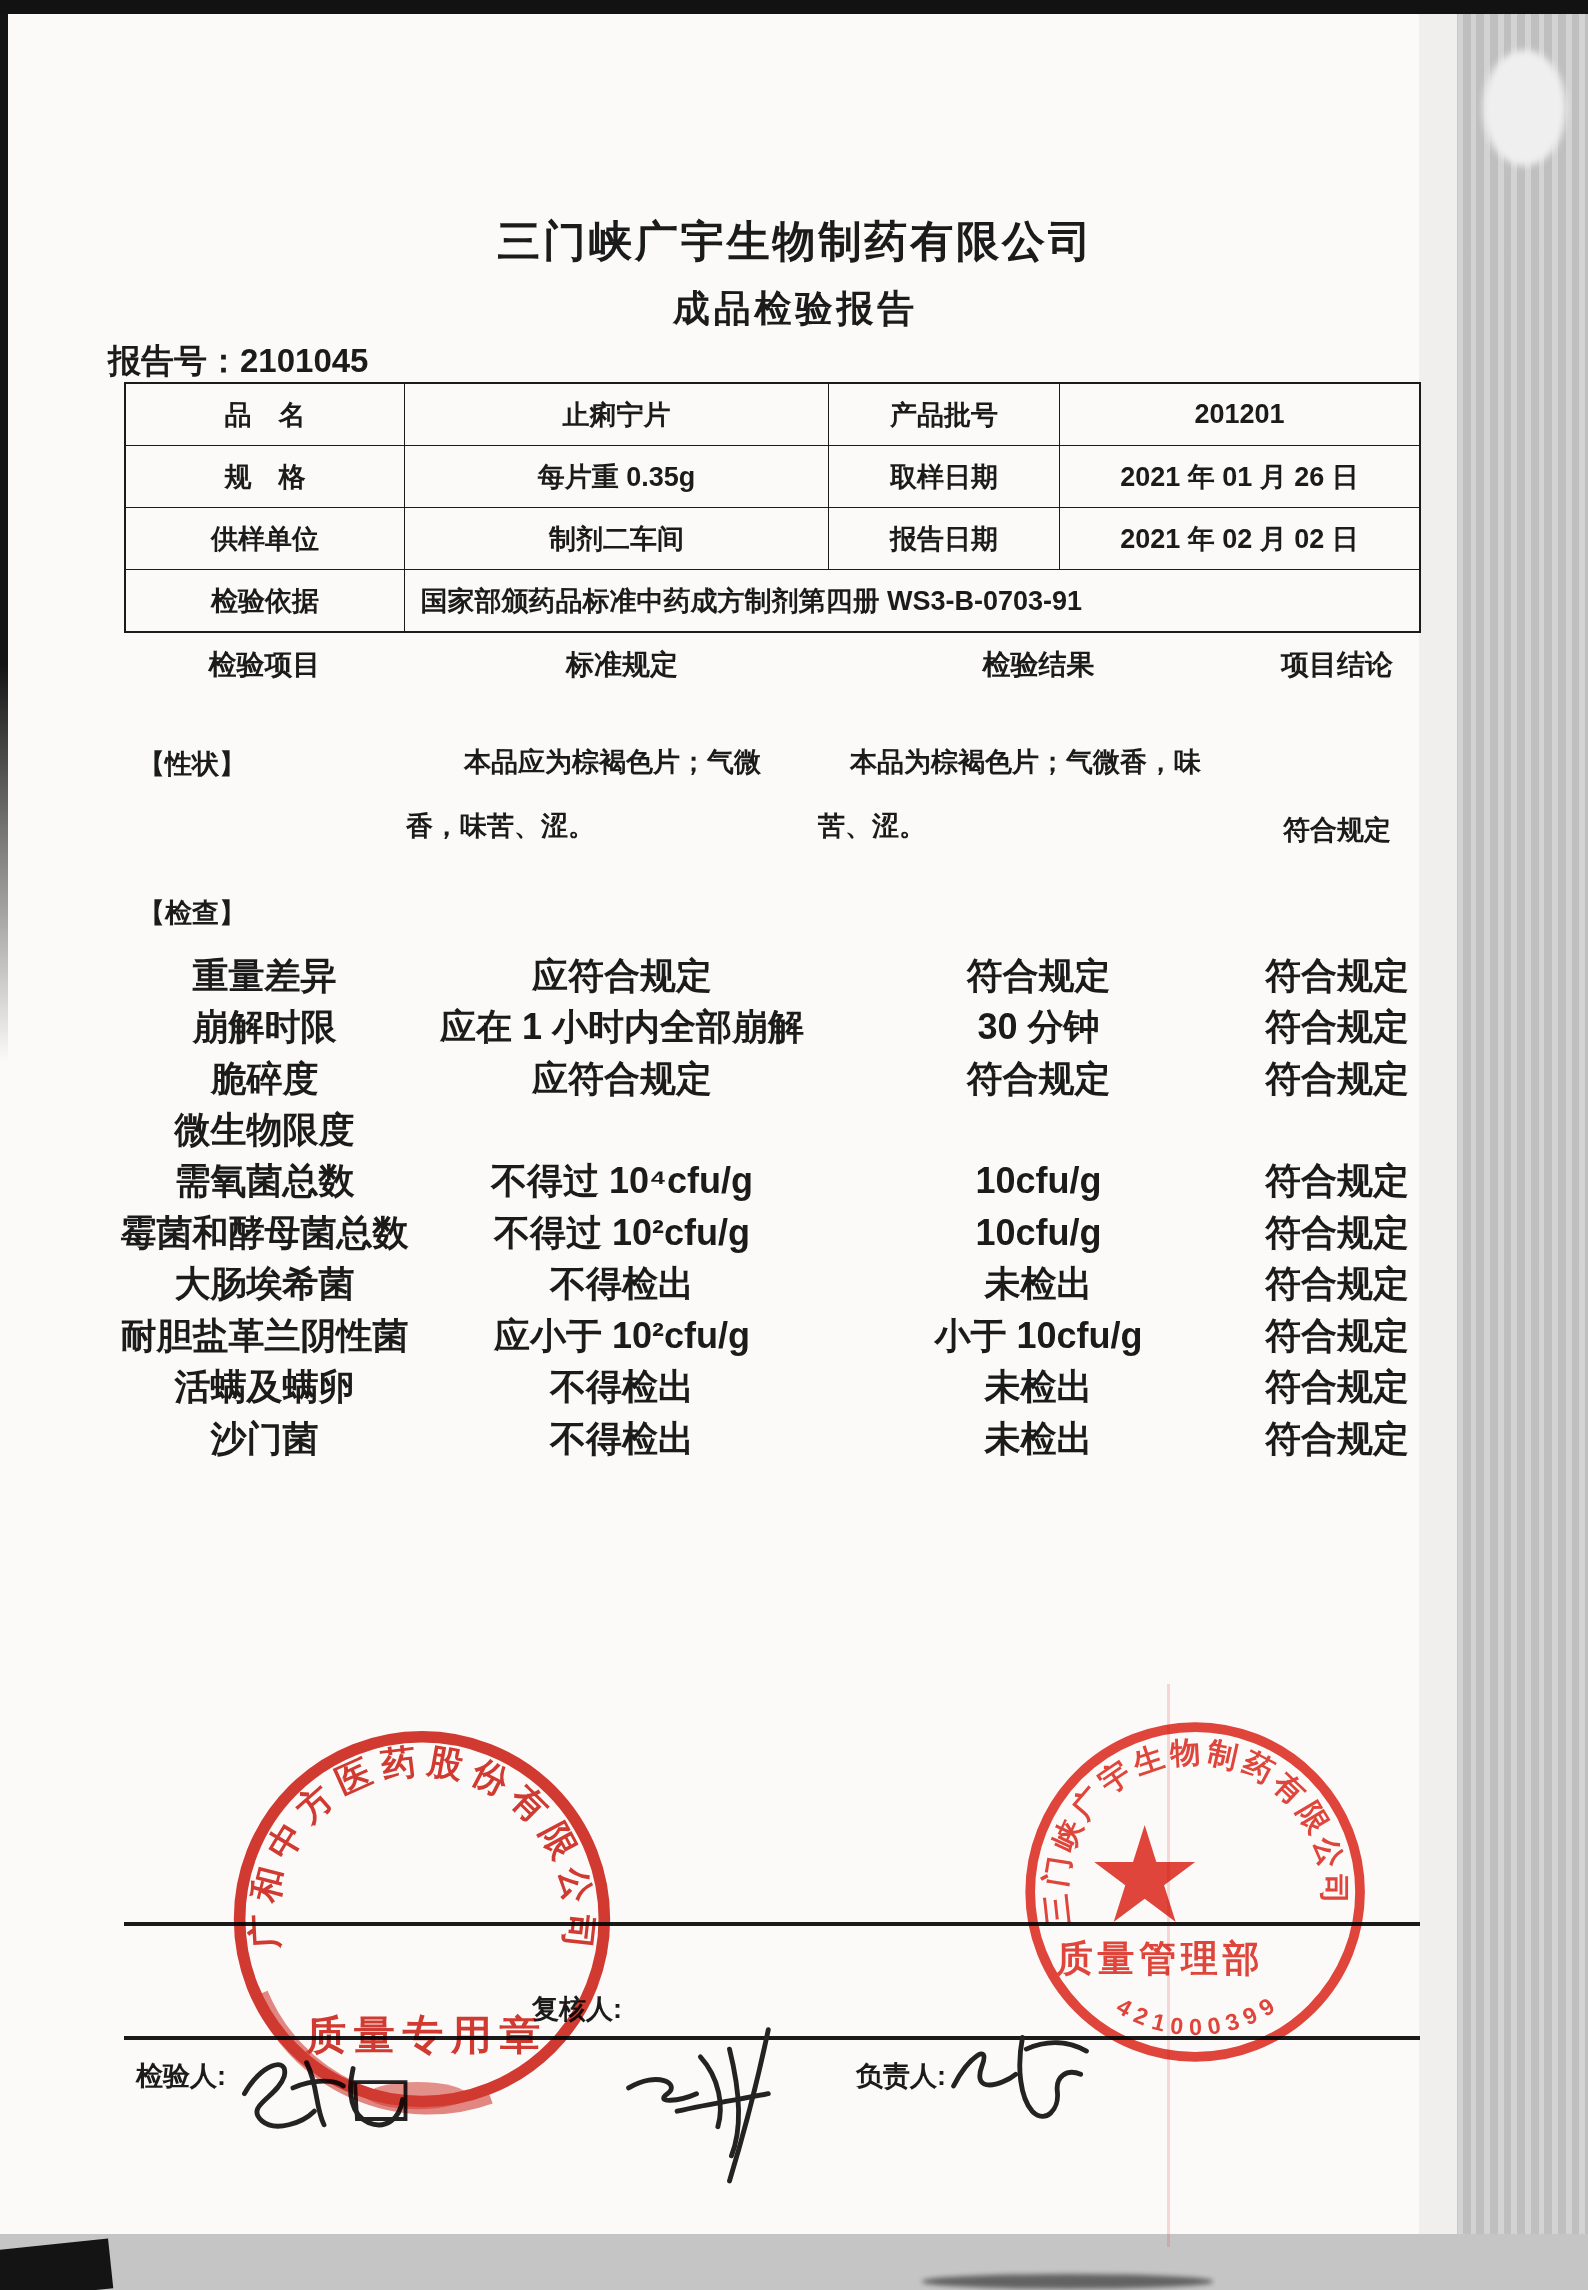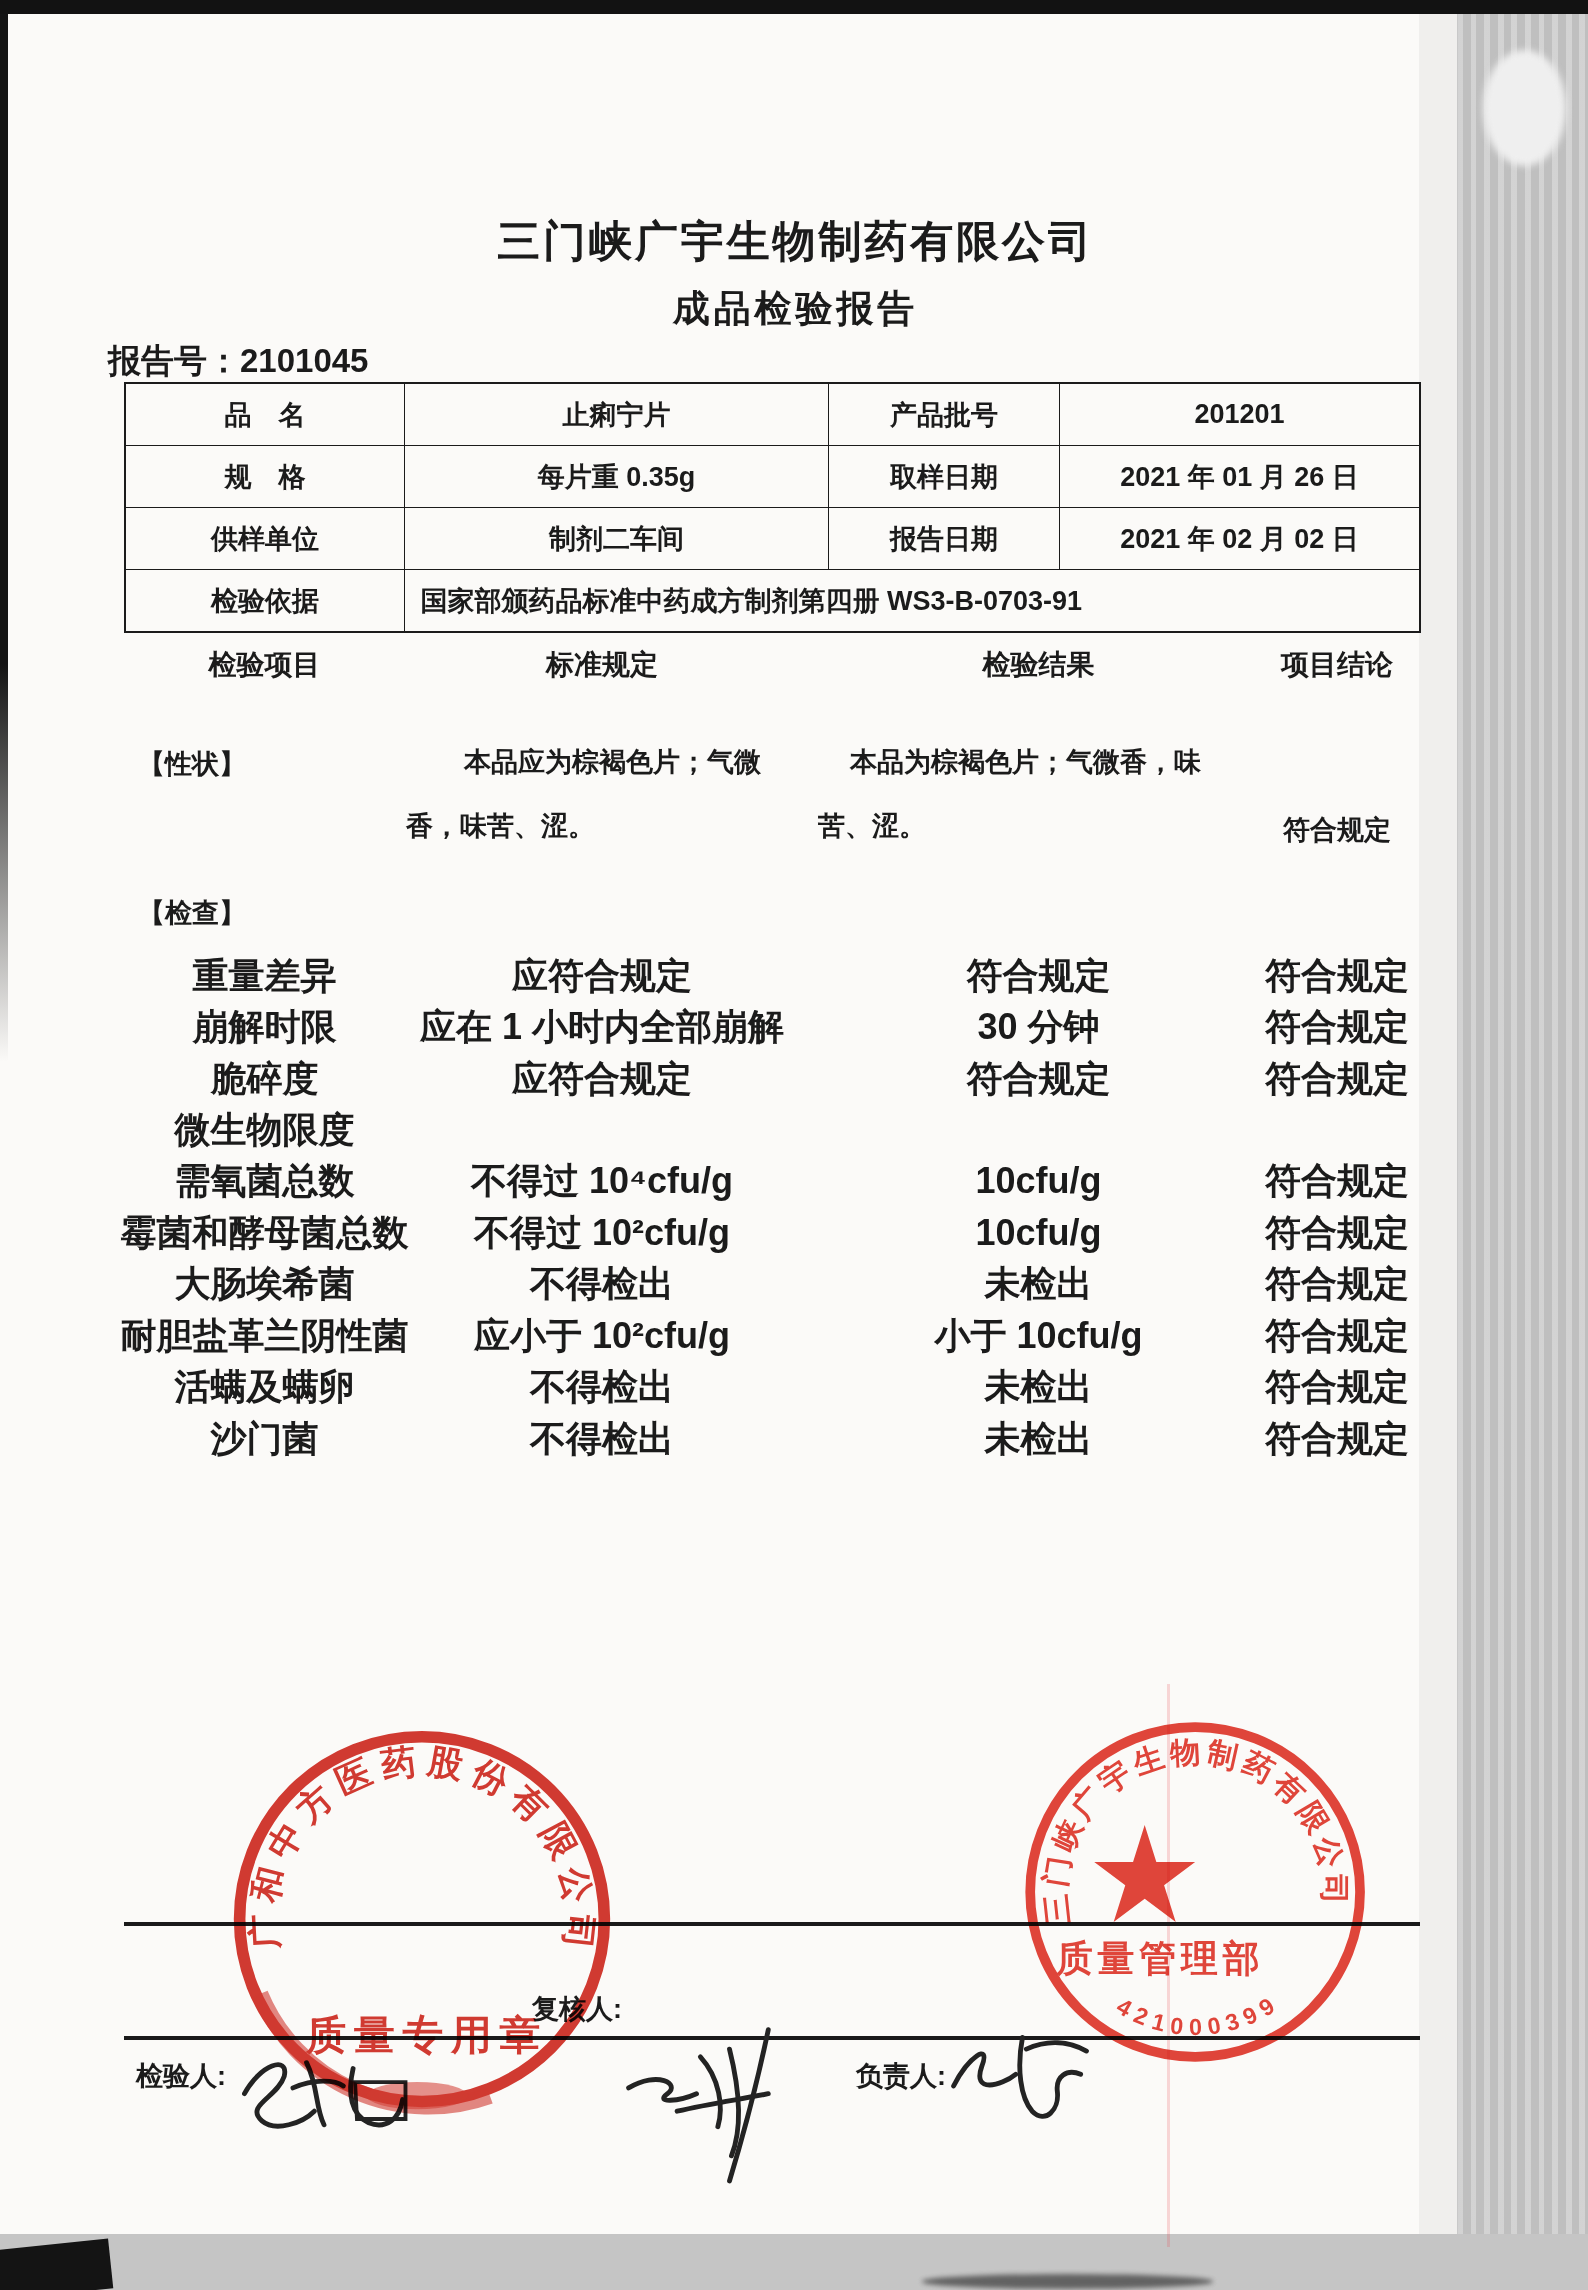--- a/index.html
+++ b/index.html
@@ -27,21 +27,21 @@
 
   .info-table{left:124px;top:382px;width:1293px;border:2.9px solid #1b1b1b;display:grid;
               grid-template-columns:279px 424px 231px auto;background:transparent;}
   .cell{border-right:1.9px solid #1b1b1b;border-bottom:1.9px solid #1b1b1b;height:61px;
         display:flex;align-items:center;justify-content:center;font-size:27px;font-weight:700;}
   .cell.last-col{border-right:none;}
   .cell.last-row{border-bottom:none;}
   .cell.span3{grid-column:2 / 5;justify-content:flex-start;padding-left:15.5px;}
 
   .col-item{left:97px;width:335px;}
-  .col-std{left:376px;width:452px;}
+  .col-std{left:396px;width:452px;}
   .col-res{left:825px;width:427px;}
   .col-con{left:1203px;width:268px;}
   .hdr{top:646px;font-size:28px;font-weight:700;text-align:center;}
   .rowtxt{font-size:27px;font-weight:700;line-height:31px;}
   .spec span{position:absolute;text-align:center;font-size:36px;font-weight:700;line-height:31px;}
 
   .rule{height:3.9px;background:#1a1a1a;}
 
   svg text{font-family:"Liberation Sans","DejaVu Sans",sans-serif;}
   .ink-layer{left:0;top:0;width:1588px;height:2290px;pointer-events:none;}

